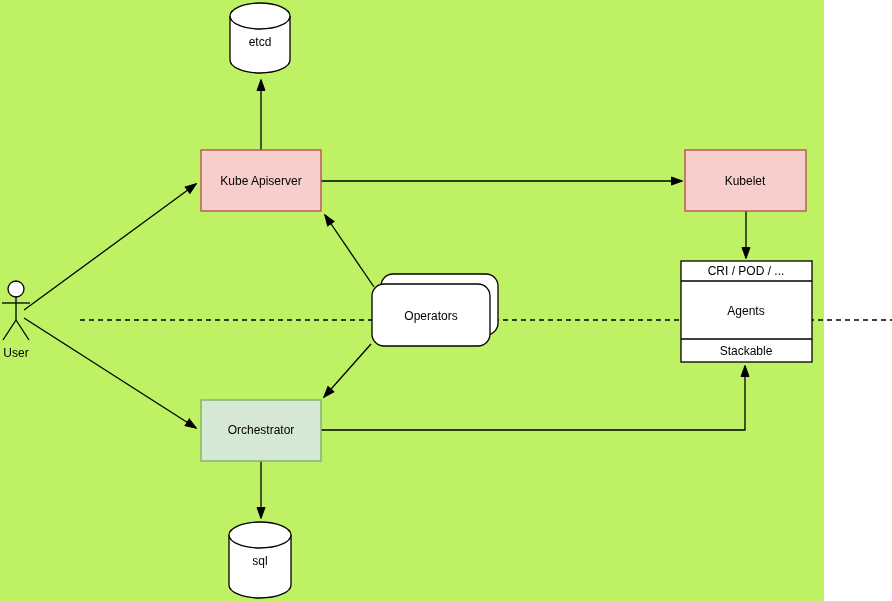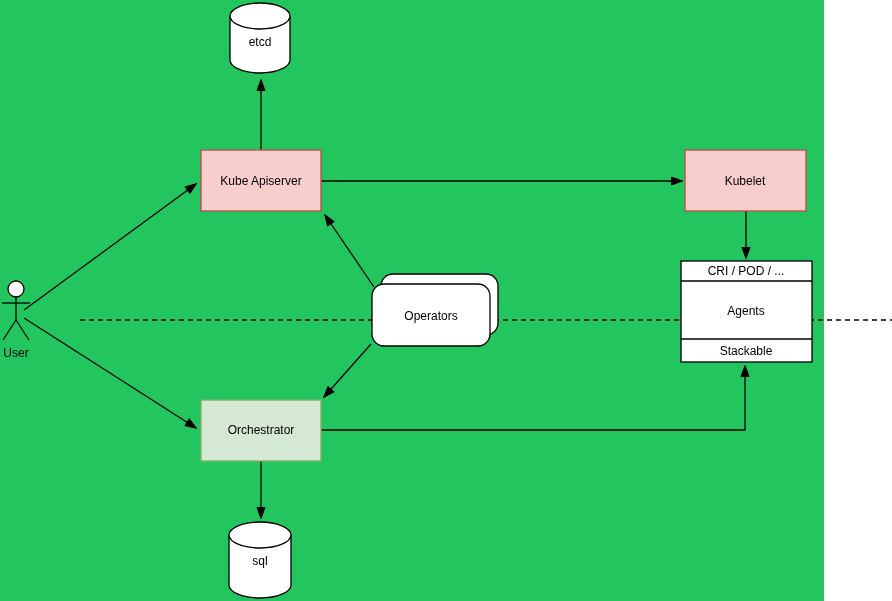--- a/index.html
+++ b/index.html
@@ -1,17 +1,17 @@
 <!DOCTYPE html>
 <html><head>
 <meta charset="utf-8">
 <style>
   html,body{margin:0;padding:0;background:#ffffff;}
   body{width:892px;height:601px;overflow:hidden;font-family:"Liberation Sans",sans-serif;}
-  #canvas-wrap{position:relative;width:824px;height:601px;background:#22c55e;}
+  #canvas-wrap{position:relative;width:824px;height:601px;background:#bef264;}
   svg{display:block;}
   text{font-family:"Liberation Sans",sans-serif;font-size:12px;fill:#000000;}
 </style>
 </head>
 <body>
 
 <div id="canvas-wrap">
 <svg width="892" height="601" viewBox="0 0 892 601" xmlns="http://www.w3.org/2000/svg">
   <defs>
     <marker id="arrow" markerUnits="userSpaceOnUse" markerWidth="13" markerHeight="10" refX="11.5" refY="5" orient="auto">

